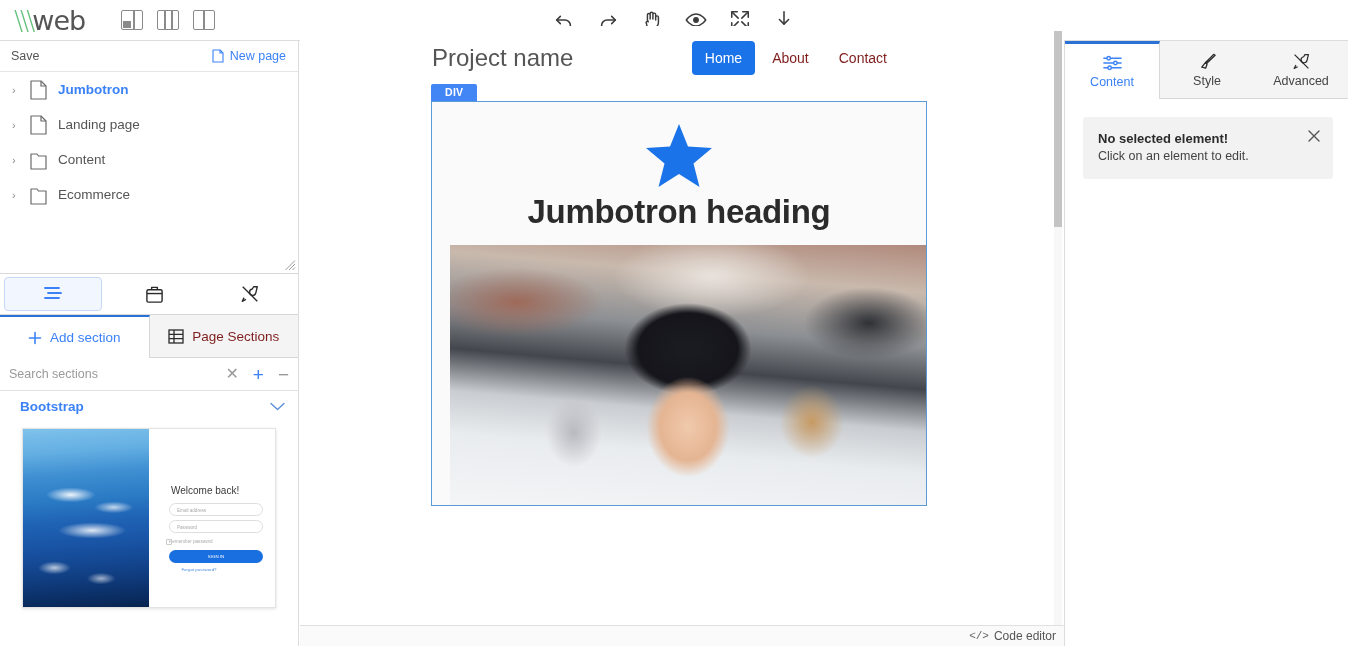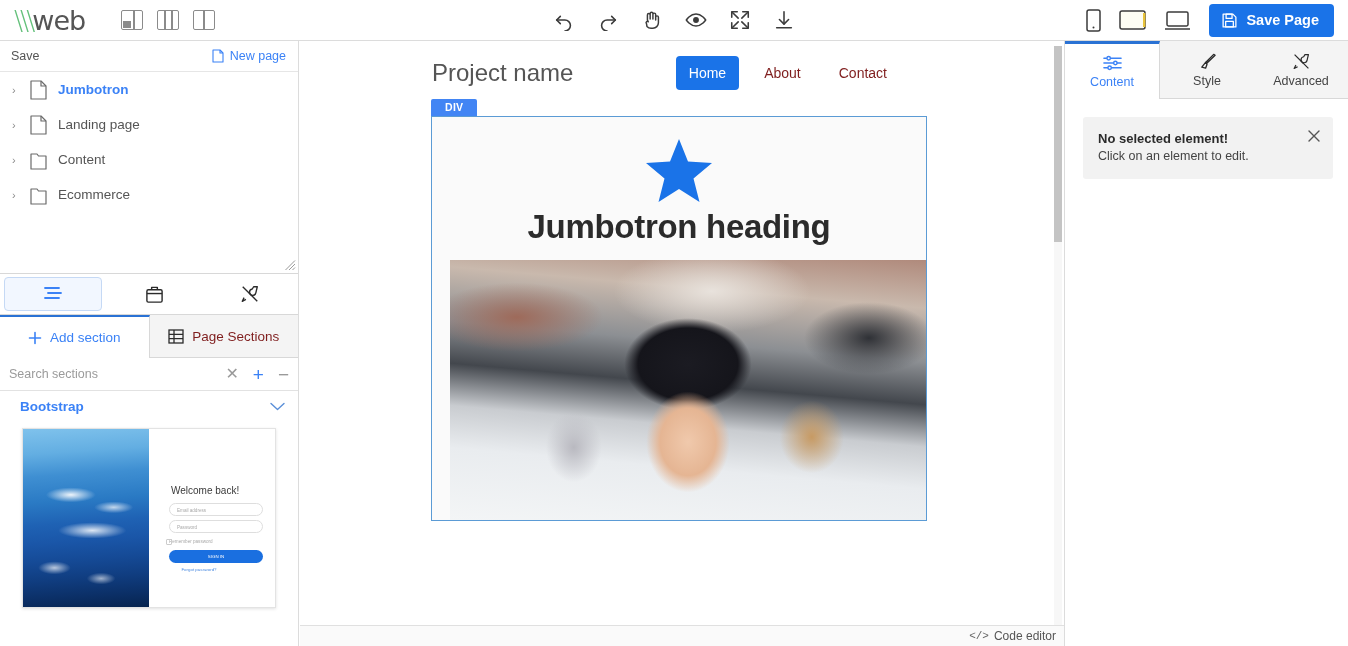--- a/index.html
+++ b/index.html
@@ -158,30 +158,30 @@
     background: #1a6fe0; border-radius: 7px; color: #fff; font-size: 4.4px;
     text-align: center; line-height: 13px;
   }
   .tf-link {
     position: absolute; left: 0; right: 26px; top: 138px; text-align: center;
     font-size: 4.4px; color: #4a8ae0;
   }
 
   
   #canvas-area {
-    position: absolute; left: 300px; top: 41px; width: 764px; height: 605px;
+    position: absolute; left: 300px; top: 26px; width: 764px; height: 605px;
     background: #fff; overflow: hidden;
   }
   #canvas-inner { position: absolute; left: 0; top: 0; width: 755px; }
   #site-nav {
     height: 63px; display: flex; align-items: center;
     padding: 0 10px 0 132px; background: #fff;
   }
   #project-name { font-size: 24px; color: #555; font-weight: 400; }
-  #nav-links { margin-left: auto; display: flex; align-items: center; gap: 12px; margin-right: 145px; }
+  #nav-links { margin-left: auto; display: flex; align-items: center; gap: 4px; margin-right: 145px; }
   .nav-link {
     font-size: 14px; color: #7f1d1d; padding: 9px 13px; cursor: pointer; border-radius: 4px;
   }
   .nav-link.active { background: #1a73e8; color: #fff; font-weight: 400; }
 
   #sel-wrap { position: relative; margin: 12px 0 0 131px; width: 496px; }
   #div-badge {
     position: absolute; left: 0; top: -17px; background: #4285f4; color: #fff;
     font-size: 10.5px; font-weight: 700; padding: 2px 14px 3px; border-radius: 2px 2px 0 0;
     letter-spacing: .3px;
@@ -303,42 +303,20 @@
         <path d="M3.5 20.5 L10 14"></path>
         <path d="M20.5 20.5 L14 14"></path>
     </svg>
     <svg class="tool-ico" viewBox="0 0 24 24" fill="none" stroke="#3b3b3b" stroke-width="1.7" stroke-linecap="round" stroke-linejoin="round">
       <path d="M12 3 v13"></path>
         <path d="M7 11.5 L12 16.5 L17 11.5"></path>
         <path d="M4 20.5 h16"></path>
     </svg>
   </div>
 
-  <div id="right-tools">
-    <svg class="device-ico" width="15" height="23" viewBox="0 0 15 23" fill="none" stroke="#3b3b3b" stroke-width="1.5">
-      <rect x="1" y="1" width="13" height="21" rx="2"></rect>
-        <circle cx="7.5" cy="18.5" r="1" fill="#3b3b3b" stroke="none"></circle>
-    </svg>
-    <svg class="device-ico" width="27" height="20" viewBox="0 0 27 20" fill="none" stroke="#3b3b3b" stroke-width="1.5">
-      <rect x="1" y="1" width="25" height="18" rx="2" fill="#fdfdf3"></rect>
-      <path d="M25.2 3 v14" stroke="#e8c33a" stroke-width="2.4"></path>
-    </svg>
-    <svg class="device-ico" width="27" height="21" viewBox="0 0 27 21" fill="none" stroke="#3b3b3b" stroke-width="1.5" stroke-linejoin="round">
-      <rect x="3" y="2" width="21" height="14" rx="1.4"></rect>
-        <path d="M1 19 h25"></path>
-    </svg>
-    <button id="save-btn">
-      <svg width="17" height="17" viewBox="0 0 20 20" fill="none" stroke="#ffffff" stroke-width="1.5" stroke-linejoin="round">
-        <path d="M2.5 2.5 h11.5 L17.5 6 v11.5 h-15 z"></path>
-        <rect x="6" y="2.5" width="7" height="5"></rect>
-          <rect x="5.5" y="11" width="9" height="6.5"></rect>
-      </svg>
-      <span>Save Page</span>
-    </button>
-  </div>
 </div>
 
 <div id="left-panel">
 
   <div id="pages-box">
     <div id="pages-head">
       <span id="pages-title">Save</span>
       <span id="new-page-btn">
         <svg width="12" height="14" viewBox="0 0 12 14" fill="none" stroke="#3b82f6" stroke-width="1.1" stroke-linejoin="round">
           <path d="M1 1 h7 l3 3 v9 h-10 z"></path>

